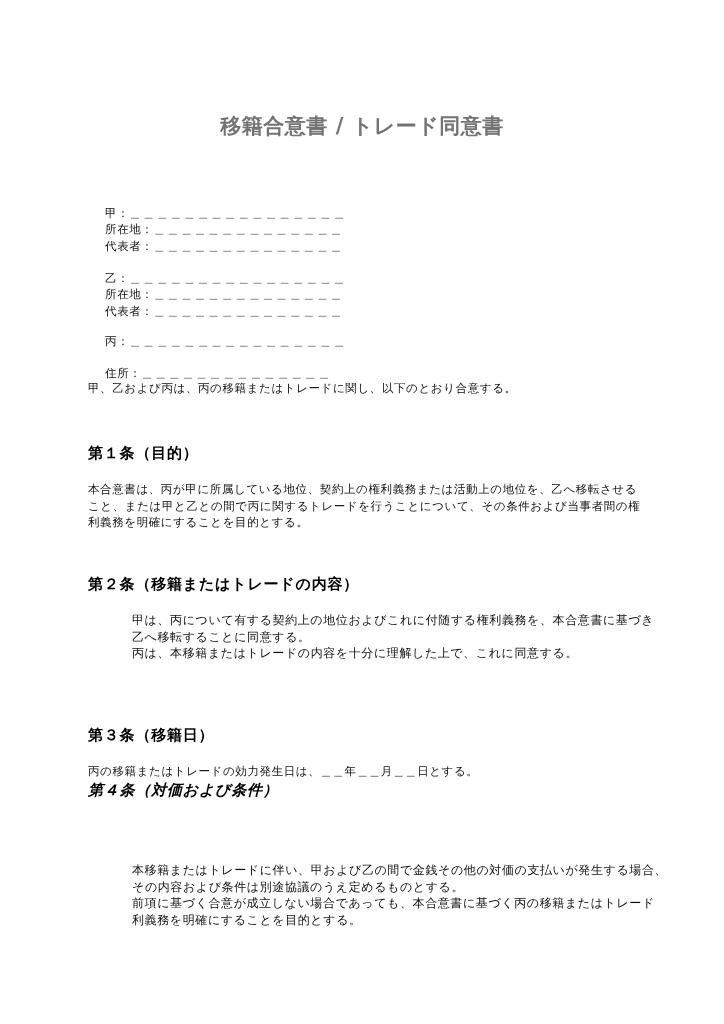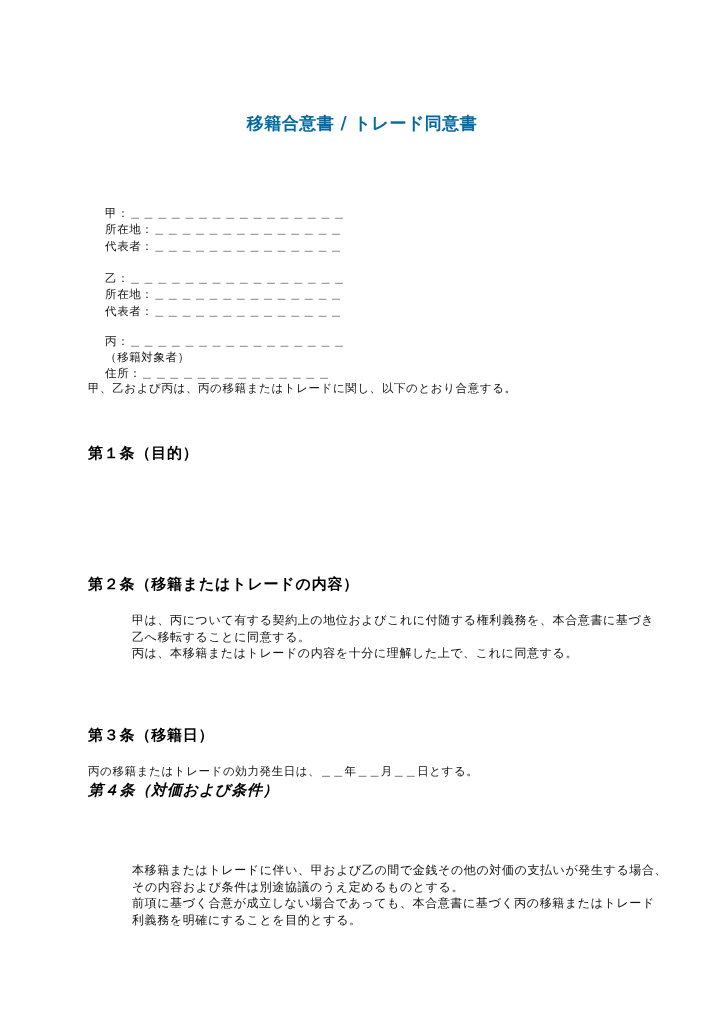--- a/index.html
+++ b/index.html
@@ -20,24 +20,24 @@
       left: 0; top: 0;
       width: 724px; height: 1024px;
       background: #ffffff;
     }
     .title {
       position: absolute;
       left: 0;
       top: 112px;
       width: 724px;
       text-align: center;
-      font-size: 17px;
+      font-size: 21px;
       font-weight: bold;
       letter-spacing: 0.5px;
-      color: #0369a1;
+      color: #737373;
     }
     .party-line {
       position: absolute;
       left: 88px;
       font-size: 11.5px;
       line-height: 16px;
       white-space: pre;
       letter-spacing: 0.6px;
       color: #111;
     }
@@ -98,32 +98,34 @@
   <div class="party-line" style="top:270px;">
     <span>所在地：</span><span class="blank">＿＿＿＿＿＿＿＿＿＿＿＿＿＿</span>
   </div>
   <div class="party-line" style="top:287px;">
     <span>代表者：</span><span class="blank">＿＿＿＿＿＿＿＿＿＿＿＿＿＿</span>
   </div>
 
   <div class="party-line" style="top:317px;">
     <span>丙：</span><span class="blank">＿＿＿＿＿＿＿＿＿＿＿＿＿＿＿＿</span>
   </div>
-  <div class="party-line" style="top:333px;">
-    <span>（移籍対象者）</span>
-  </div>
   <div class="party-line" style="top:349px;">
     <span>住所：</span><span class="blank">＿＿＿＿＿＿＿＿＿＿＿＿＿＿</span>
   </div>
 
   <div class="para" style="top:380px;font-family:Liberation Serif, serif;">
     <div>甲、乙および丙は、丙の移籍またはトレードに関し、以下のとおり合意する。</div>
   </div>
 
   <div class="heading" style="top:444px;">第１条（目的）</div>
+  <div class="para" style="top:481px;">
+    <div>本合意書は、丙が甲に所属している地位、契約上の権利義務または活動上の地位を、乙へ移転させる</div>
+    <div>こと、または甲と乙との間で丙に関するトレードを行うことについて、その条件および当事者間の権</div>
+    <div>利義務を明確にすることを目的とする。</div>
+  </div>
 
   <div class="heading" style="top:575px;">第２条（移籍またはトレードの内容）</div>
   <div class="indented" style="top:612px;">
     <div>甲は、丙について有する契約上の地位およびこれに付随する権利義務を、本合意書に基づき</div>
     <div>乙へ移転することに同意する。</div>
     <div>丙は、本移籍またはトレードの内容を十分に理解した上で、これに同意する。</div>
   </div>
 
   <div class="heading" style="top:726px;">第３条（移籍日）</div>
   <div class="para" style="top:763px;">

